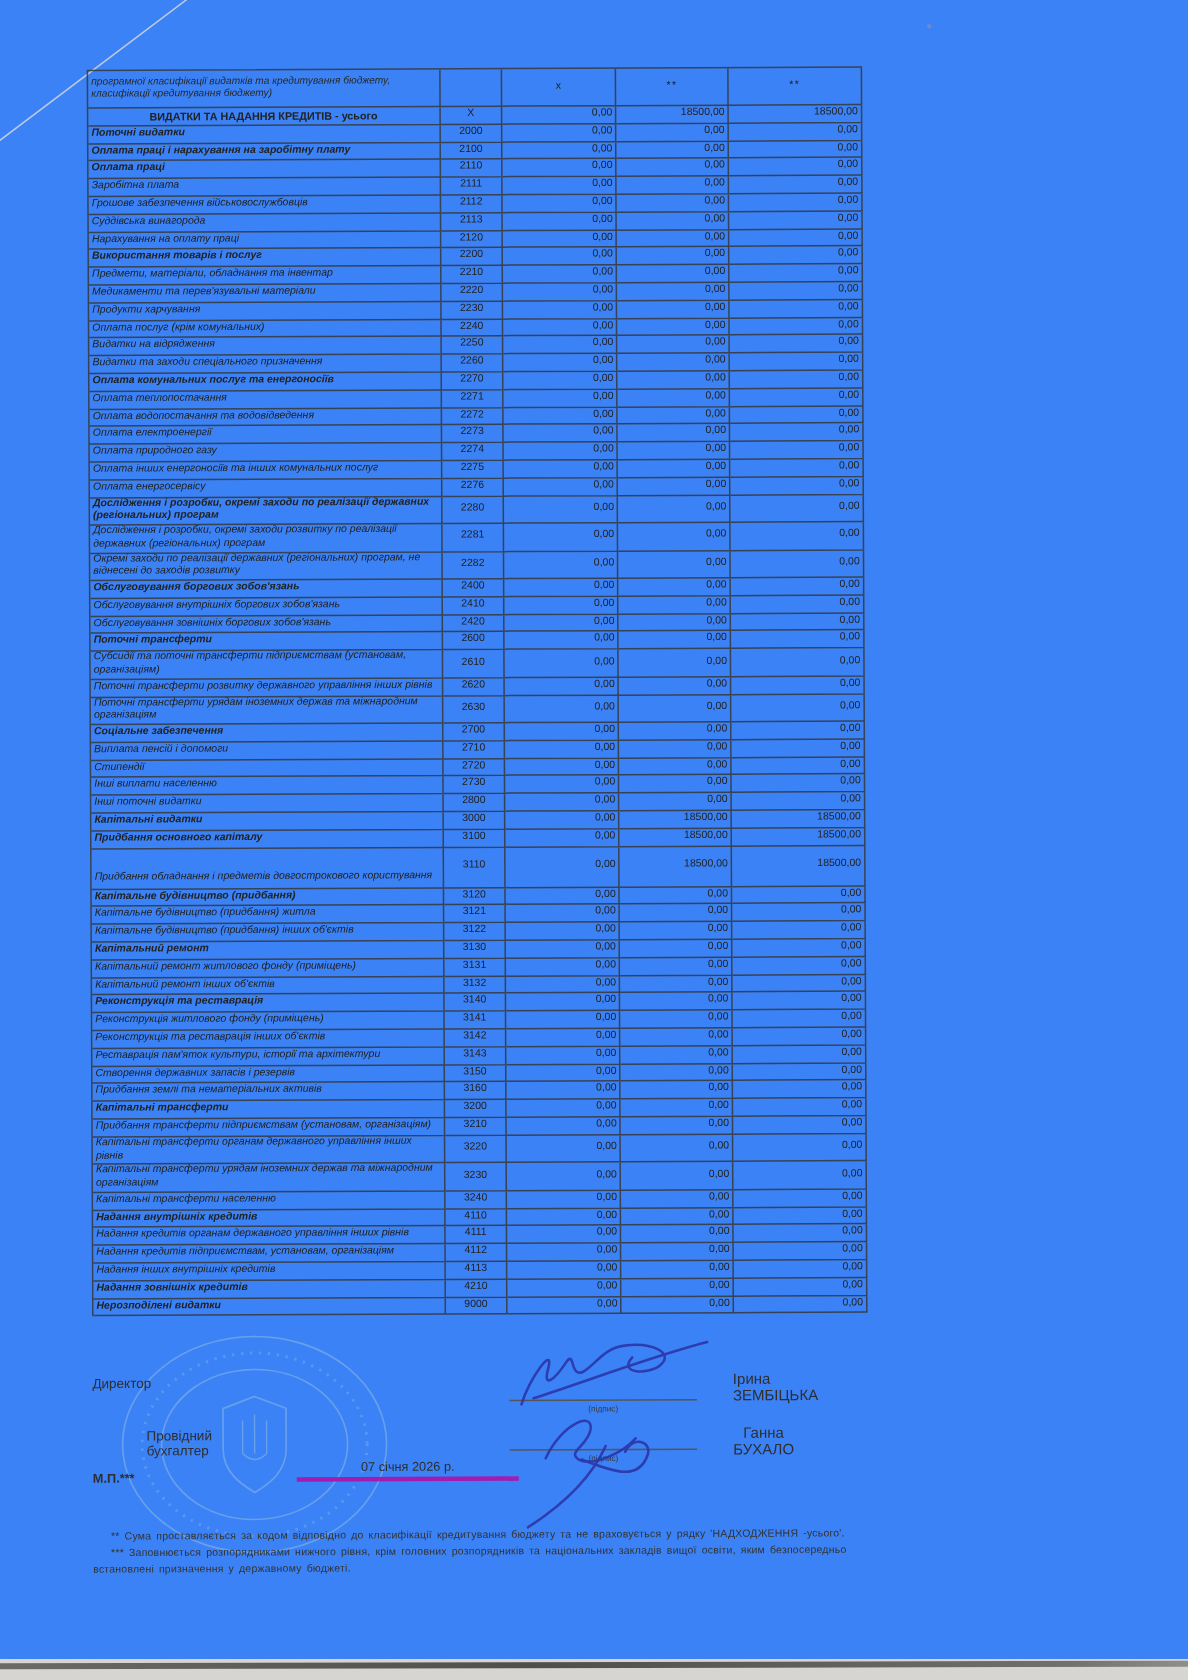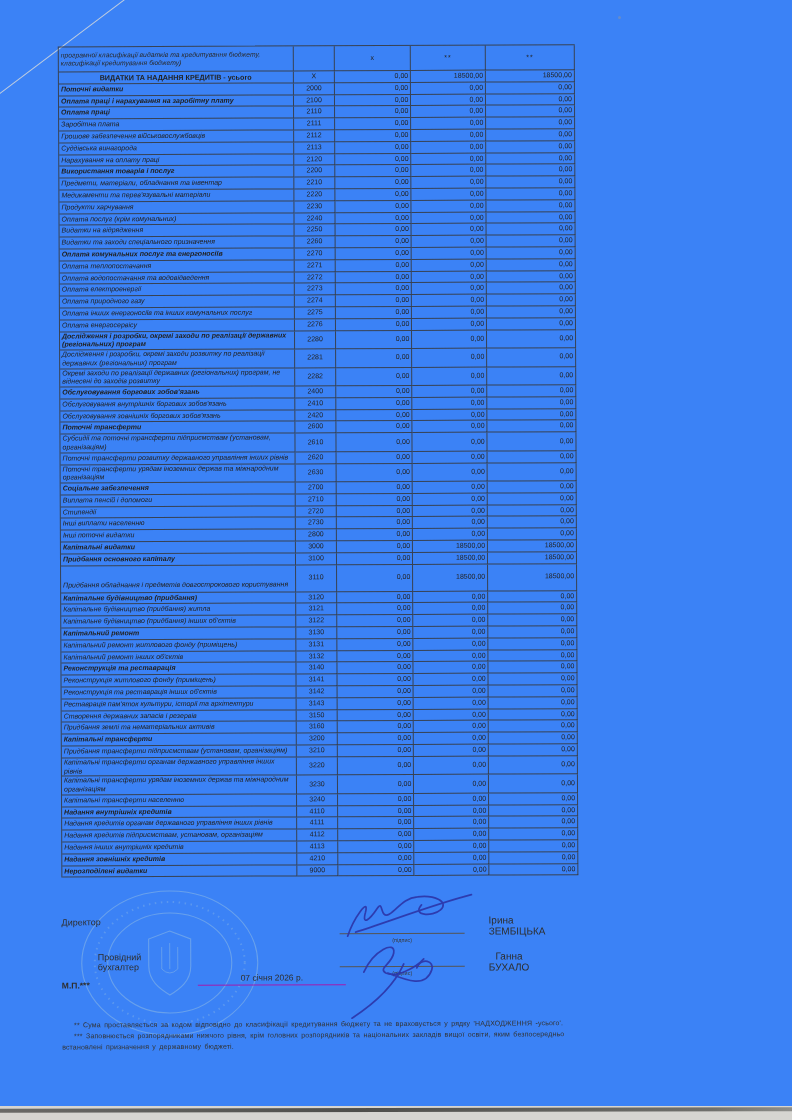--- a/index.html
+++ b/index.html
@@ -70,21 +70,21 @@
   .role-label { position:absolute; font-size:9px; color:#2e2e2e; }
   .person-name { position:absolute; font-size:10px; color:#2e2e2e; }
   .sig-line {
     position:absolute; border-bottom:1px solid #555; width:125px;
     text-align:center;
   }
   .sig-caption {
     position:absolute; font-size:5.5px; color:#3a3a3a; width:125px; text-align:center;
   }
   .date-field {
-    position:absolute; border-bottom:1px solid #a21caf; width:148px;
+    position:absolute; border-bottom:3px solid #a21caf; width:148px;
     text-align:center; font-size:8.5px; color:#2e2e2e; padding-bottom:2px;
   }
   .stamp-label { position:absolute; font-size:8.5px; color:#2e2e2e; }
   .seal { position:absolute; left:76px; top:886px; z-index:1; opacity:.75; }
   .ink  { position:absolute; z-index:4; }
 
   
   .footnotes { position:absolute; left:60px; top:1018px; width:545px; z-index:2; }
   .footnotes p {
     font-size:7px; line-height:1.6; color:#333;

